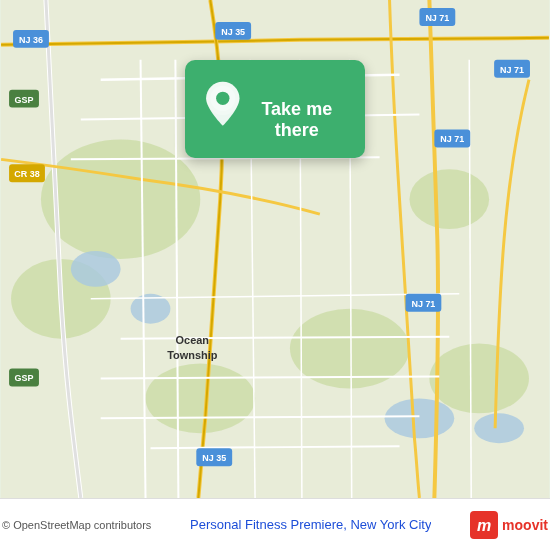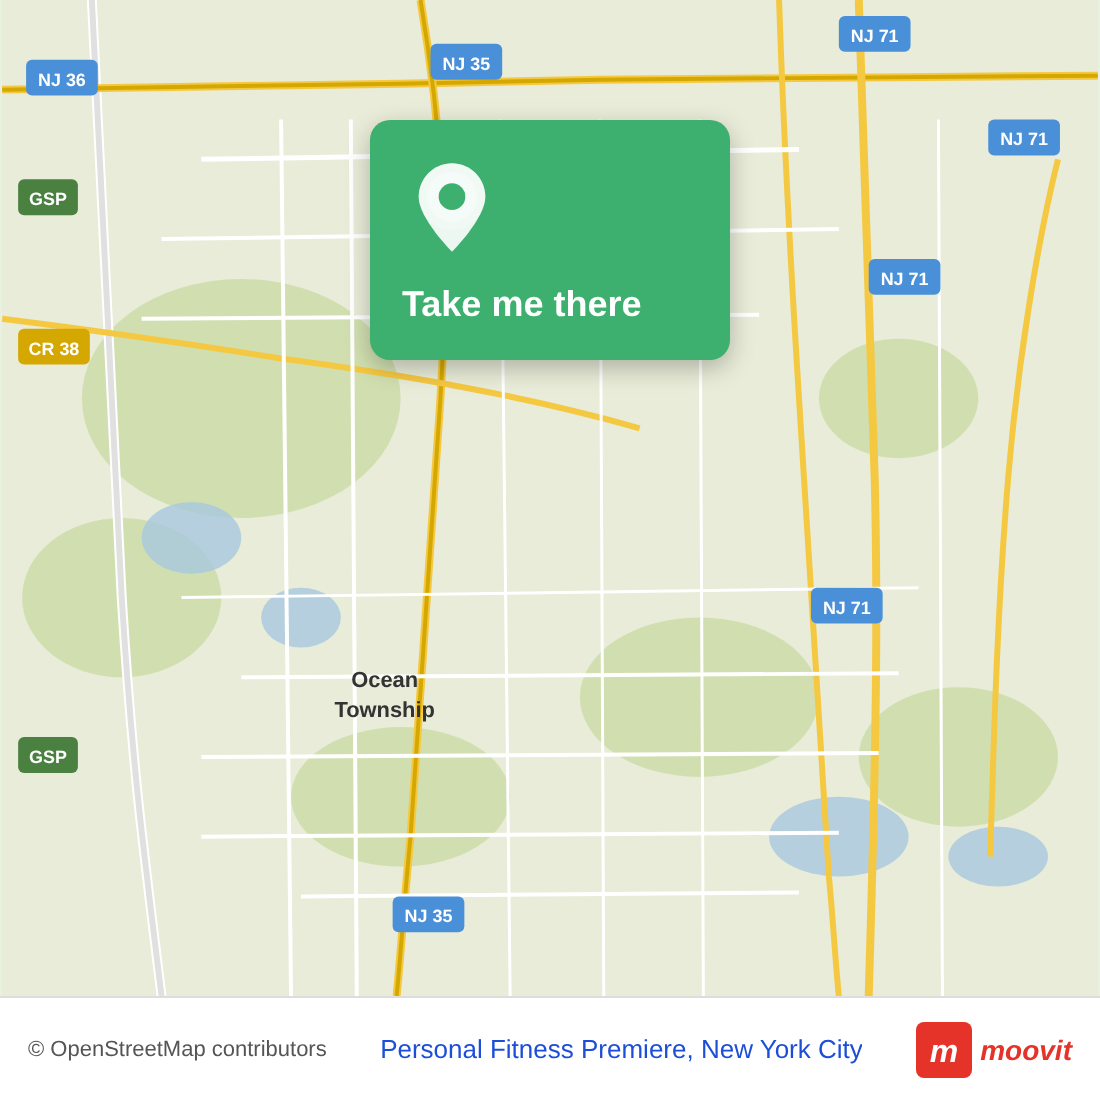--- a/index.html
+++ b/index.html
@@ -38,22 +38,22 @@
     
     .action-card {
       position: absolute;
       top: 60px;
       left: 50%;
       transform: translateX(-50%);
       width: 180px;
       background: #3daf6e;
       border-radius: 10px;
       display: flex;
-      flex-direction: column;
-      align-items: flex-start;
+      flex-direction: row;
+      align-items: flex-end;
       padding: 20px 16px 16px;
       cursor: pointer;
       box-shadow: 0 4px 12px rgba(0,0,0,0.25);
     }
 
     .pin-icon {
       width: 50px;
       height: 50px;
       margin-bottom: 12px;
     }
@@ -62,21 +62,21 @@
       color: white;
       font-size: 18px;
       font-weight: 600;
       text-align: center;
       line-height: 1.2;
     }
 
     
     #bottom-bar {
       background: white;
-      padding: 10px 14px;
+      padding: 10px 2px;
       border-top: 1px solid #ddd;
       display: flex;
       align-items: center;
       justify-content: space-between;
       height: 52px;
     }
 
     .bottom-left {
       display: flex;
       align-items: center;
@@ -106,21 +106,20 @@
 
     .moovit-icon {
       width: 28px;
       height: 28px;
     }
 
     .moovit-text {
       font-size: 14px;
       font-weight: 700;
       color: #e63329;
-      font-style: italic;
     }
   </style>
 </head>
 <body>
 
 <div id="app">
 
   <div id="map-container">
 
     <svg class="map-svg" viewBox="0 0 550 500" xmlns="http://www.w3.org/2000/svg">

